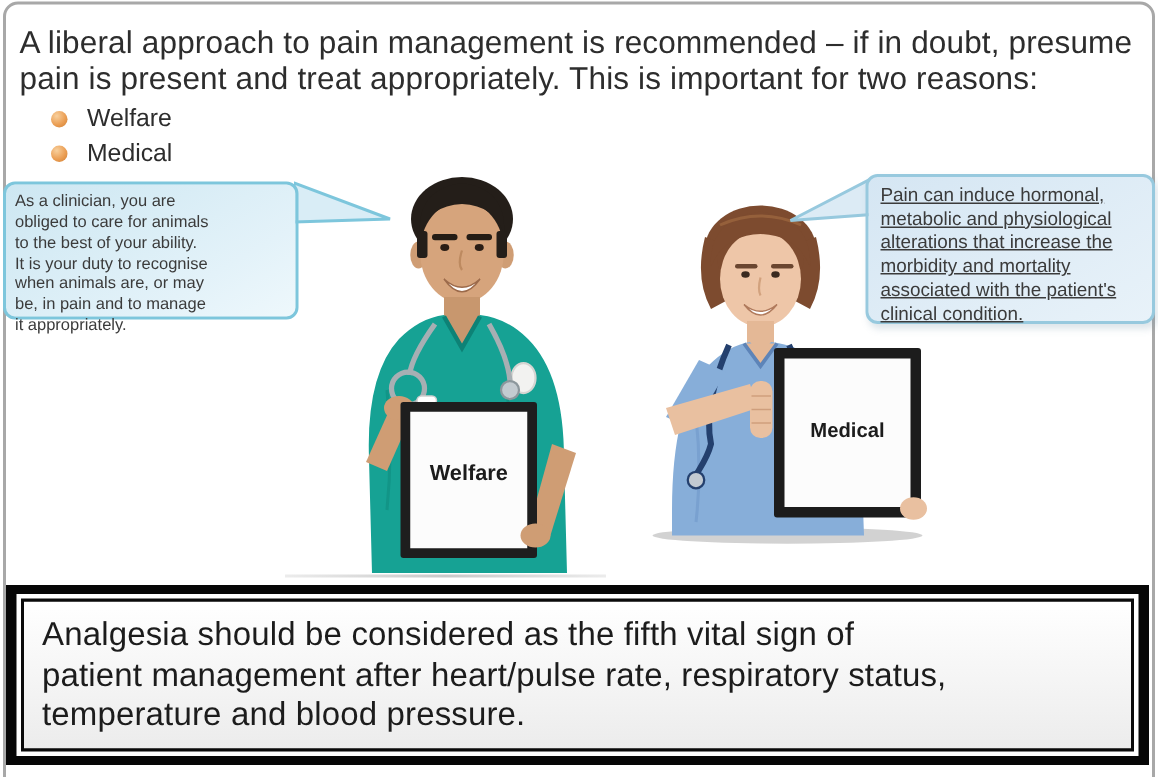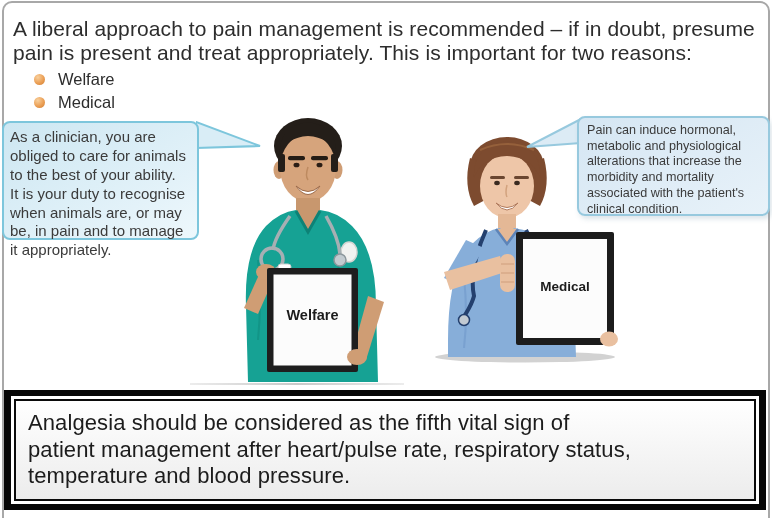--- a/index.html
+++ b/index.html
@@ -21,31 +21,32 @@
   .bullet-dot {
     width:11px; height:11px; border-radius:50%;
     background:radial-gradient(circle at 35% 30%, #f8d09d, #eb9f55 55%, #cf7d30 100%);
   }
   .bullet-label { font-size:16.5px; color:#2d2d2d; }
   .bubble {
     position:absolute; box-sizing:border-box; z-index:3;
     border-radius:8px; color:#3b3b3b; white-space:pre-line;
   }
   .bubble-left {
-    left:2px; top:121px; width:197px; height:119px; padding:5px 6px;
-    font-size:15px; line-height:1.26;
+    left:2px; top:121px; width:197px; height:92px; padding:5px 6px;
+    font-size:11px; line-height:1.26;
     background:linear-gradient(150deg,#cde7f2 0%,#e3f2f9 70%,#eef8fc 100%);
     border:2px solid #7dc6dc;
   }
   .bubble-right {
     left:577px; top:116px; width:193px; height:100px; padding:5px 8px;
     font-size:12.6px; line-height:1.25;
     background:linear-gradient(150deg,#d5e6f3 0%,#e8f2f9 100%);
     border:2px solid #97c9de;
     box-shadow:2px 3px 5px rgba(120,150,170,0.25);
+    text-decoration:underline;
   }
   .tail { position:absolute; z-index:2; }
   .figure { position:absolute; z-index:1; }
   .floor-line {
     position:absolute; left:190px; top:383px; width:214px; height:2px; z-index:0;
     background:linear-gradient(to right,#ececec,#c9c9c9,#ececec);
   }
   .footer-box {
     position:absolute; left:4px; top:390px; width:762px; height:120px; z-index:5;
     background:#060606; padding:9px 10px; box-sizing:border-box;

